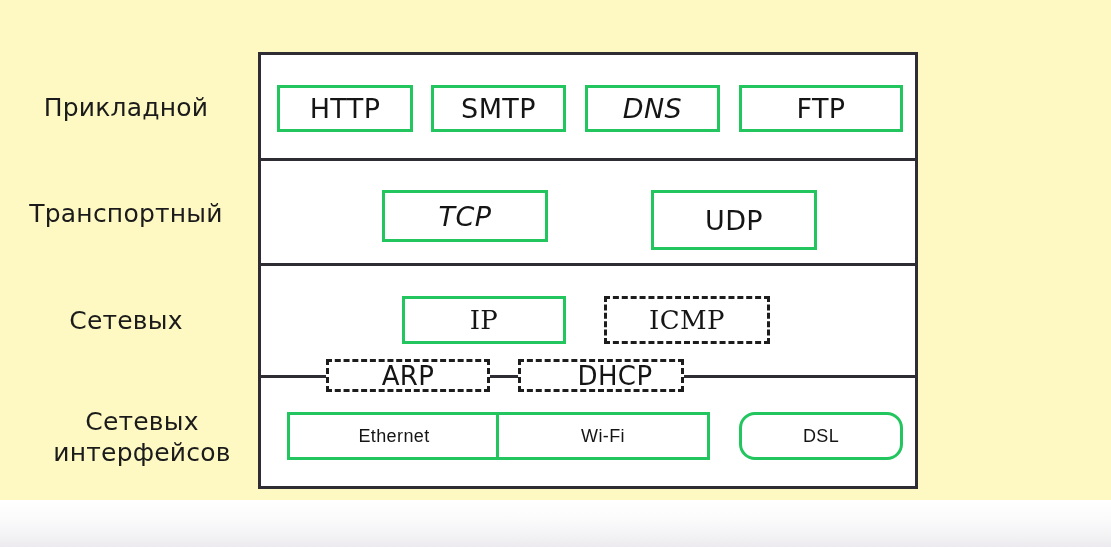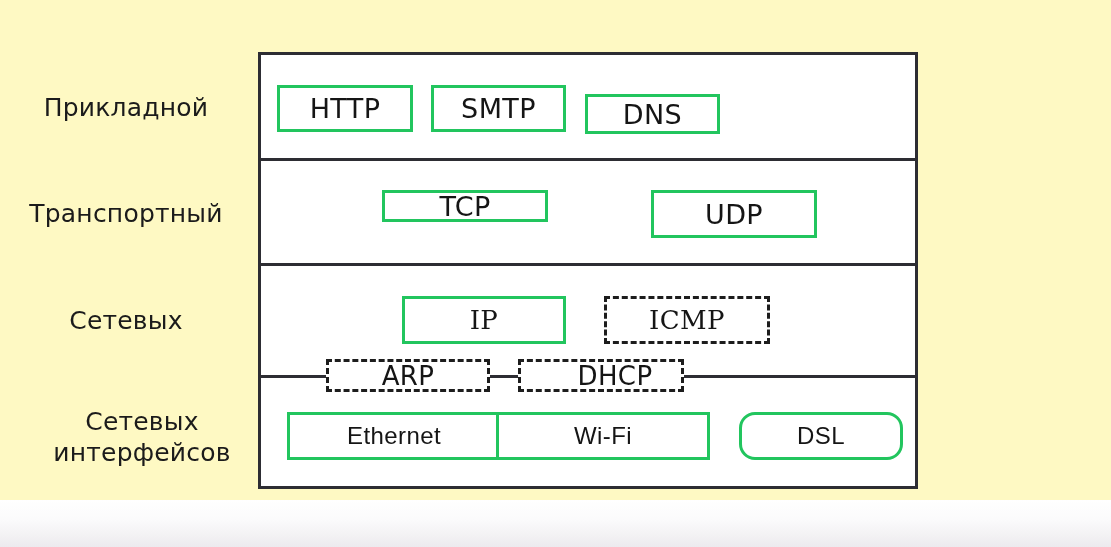--- a/index.html
+++ b/index.html
@@ -82,32 +82,32 @@
   .pbox.dashed {
     border: 3px dashed #1d1d1d;
     background: #ffffff;
   }
   .pbox.serif {
     font-family: "DejaVu Serif", "Liberation Serif", serif;
     font-size: 26px;
   }
   .pbox.narrow {
     font-family: "Liberation Sans", "DejaVu Sans", sans-serif;
-    font-size: 24px;
+    font-size: 18px;
   }
 
   
   .b-http { left: 277px; top: 85px; width: 136px; height: 47px; }
   .b-smtp { left: 431px; top: 85px; width: 135px; height: 47px; }
-  .b-dns  { left: 585px; top: 94px; width: 135px; height: 40px; }
+  .b-dns  { left: 585px; top: 85px; width: 135px; height: 47px; font-style: italic; }
   .b-ftp  { left: 739px; top: 85px; width: 164px; height: 47px; }
 
   
-  .b-tcp { left: 382px; top: 190px; width: 166px; height: 32px; }
-  .b-udp { left: 651px; top: 190px; width: 166px; height: 48px; }
+  .b-tcp { left: 382px; top: 190px; width: 166px; height: 52px; font-style: italic; }
+  .b-udp { left: 651px; top: 190px; width: 166px; height: 60px; }
 
   
   .b-ip   { left: 402px; top: 296px; width: 164px; height: 48px; }
   .b-icmp { left: 604px; top: 296px; width: 166px; height: 48px; }
 
   
   .b-arp  { left: 326px; top: 359px; width: 164px; height: 33px; font-size: 26px; text-align: right; }
   .b-dhcp { left: 518px; top: 359px; width: 166px; height: 33px; font-size: 26px; padding-left: 28px; }
 
   
@@ -131,20 +131,21 @@
 
   <div class="frame"></div>
 
   <div class="divider d1"></div>
   <div class="divider d2"></div>
   <div class="divider d3"></div>
 
   <div class="pbox b-http">HTTP</div>
   <div class="pbox b-smtp">SMTP</div>
   <div class="pbox b-dns">DNS</div>
+  <div class="pbox b-ftp">FTP</div>
 
   <div class="pbox b-tcp">TCP</div>
   <div class="pbox b-udp">UDP</div>
 
   <div class="pbox serif b-ip">IP</div>
   <div class="pbox serif dashed b-icmp">ICMP</div>
 
   <div class="pbox dashed b-arp">ARP</div>
   <div class="pbox dashed b-dhcp">DHCP</div>
 

